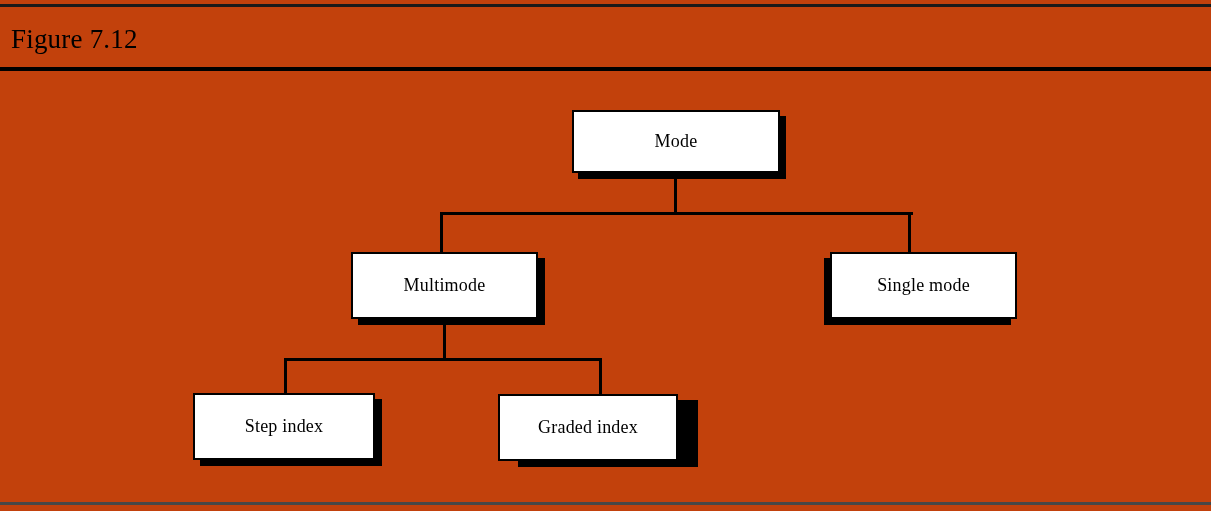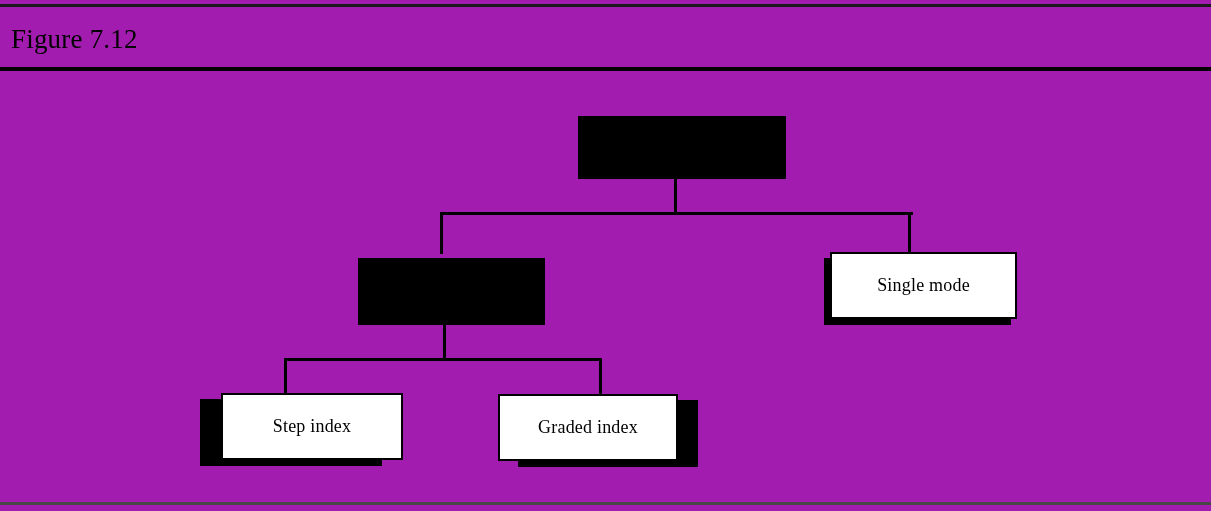--- a/index.html
+++ b/index.html
@@ -9,21 +9,21 @@
   }
   body {
     font-family: "Liberation Serif", "DejaVu Serif", serif;
     -webkit-font-smoothing: antialiased;
   }
 
   #figure-root {
     position: relative;
     width: 1211px;
     height: 511px;
-    background: #a21caf;
+    background: #c2410c;
     overflow: hidden;
   }
 
   
   .rule {
     position: absolute;
     left: 0;
     width: 1211px;
   }
   .rule-top {
@@ -126,30 +126,36 @@
     <div class="conn conn-h" style="left:440px; top:212px; width:473px;"></div>
     <div class="conn conn-v" style="left:440px; top:212px; height:42px;"></div>
     <div class="conn conn-v" style="left:908px; top:212px; height:42px;"></div>
 
     <div class="conn conn-v" style="left:443px; top:317px; height:44px;"></div>
     <div class="conn conn-h" style="left:284px; top:358px; width:318px;"></div>
     <div class="conn conn-v" style="left:284px; top:358px; height:37px;"></div>
     <div class="conn conn-v" style="left:599px; top:358px; height:38px;"></div>
 
     <div class="node-shadow" style="left:578px; top:116px; width:208px; height:63px;"></div>
+    <div class="node" style="left:572px; top:110px; width:208px; height:63px;">
+      <span class="node-label">Mode</span>
+    </div>
 
     <div class="node-shadow" style="left:358px; top:258px; width:187px; height:67px;"></div>
+    <div class="node" style="left:351px; top:252px; width:187px; height:67px;">
+      <span class="node-label">Multimode</span>
+    </div>
 
     <div class="node-shadow" style="left:824px; top:258px; width:187px; height:67px;"></div>
     <div class="node" style="left:830px; top:252px; width:187px; height:67px;">
       <span class="node-label">Single mode</span>
     </div>
 
     <div class="node-shadow" style="left:200px; top:399px; width:182px; height:67px;"></div>
-    <div class="node" style="left:193px; top:393px; width:182px; height:67px;margin-left:28px;">
+    <div class="node" style="left:193px; top:393px; width:182px; height:67px;">
       <span class="node-label">Step index</span>
     </div>
 
     <div class="node-shadow" style="left:518px; top:400px; width:180px; height:67px;"></div>
     <div class="node" style="left:498px; top:394px; width:180px; height:67px;">
       <span class="node-label">Graded index</span>
     </div>
 
   </div>
 

